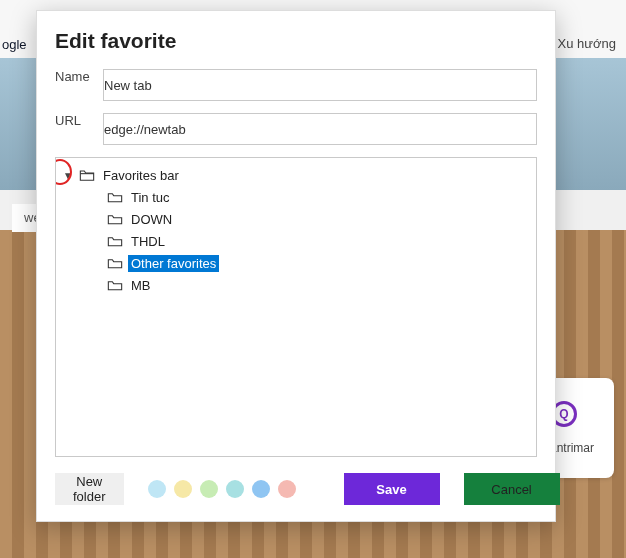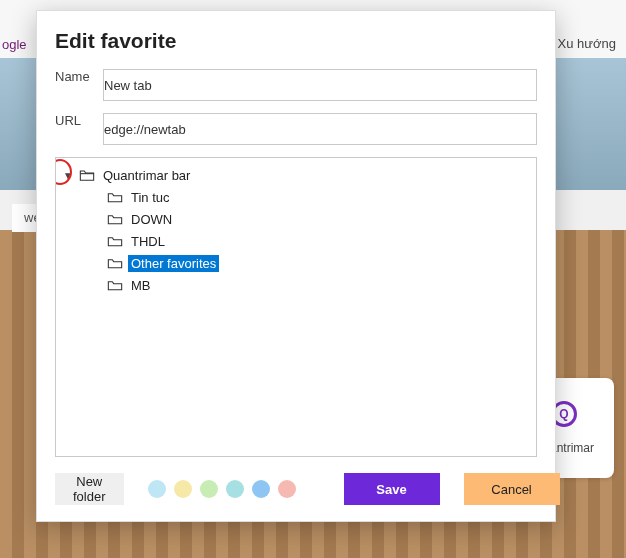--- a/index.html
+++ b/index.html
@@ -20,21 +20,21 @@
           #f7f7f7 0px, #f7f7f7 58px,
           #a7c5d6 58px, #8aa9bb 190px,
           #f0f0f0 190px, #f0f0f0 230px,
           transparent 230px),
         repeating-linear-gradient(90deg, #b98f63 0 12px, #a47a50 12px 24px),
         linear-gradient(#8b6e4a, #6c553a);
     }
     .bg-top-text {
       position: absolute;
       top: 37px; left: 2px;
-      color: #701a75; font-size: 13px;
+      color: #0f172a; font-size: 13px;
     }
     .bg-top-right {
       position: absolute;
       top: 34px; right: 10px;
       display: flex; align-items: center; gap: 8px;
       color: #444; font-size: 13px;
     }
     .bg-top-right svg { width: 16px; height: 16px; }
     .bg-web {
       position: absolute;
@@ -166,21 +166,21 @@
       font-family: inherit;
       cursor: pointer;
     }
     .btn-newfolder {
       background: #efefef; color: #222;
     }
     .btn-save {
       background: #6d28d9; color: #fff; min-width: 96px; font-weight: bold;
     }
     .btn-cancel {
-      background: #fdba74; color: #222; min-width: 96px; text-align: center;
+      background: #15803d; color: #222; min-width: 96px; text-align: center;
     }
     .spacer { flex: 1; }
     .colors { display:flex; gap:8px; }
     .color-dot {
       width: 18px; height: 18px; border-radius: 50%;
       cursor: pointer;
     }
   </style>
 </head>
 <body>
@@ -224,21 +224,21 @@
     <div class="anno-circle"></div>
 
     <div class="tree-node">
       <span class="tree-caret">▼</span>
       <span class="tree-icon">
         <svg viewBox="0 0 24 20" fill="none" stroke="#333" stroke-width="1.6">
             <path d="M2 4h6l2 3h12v11H2z"></path>
             <path d="M2 8h20"></path>
           </svg>
       </span>
-      <span class="tree-label">Quantrimar bar</span>
+      <span class="tree-label">Favorites bar</span>
     </div>
     <div class="tree-children" id="tree-children">
         <div class="tree-node">
           <span class="tree-caret"></span>
           <span class="tree-icon">
             <svg viewBox="0 0 24 20" fill="none" stroke="#333" stroke-width="1.6">
               <path d="M2 5h6l2 3h12v9H2z"></path>
             </svg>
           </span>
           <span class="tree-label">Tin tuc</span>

